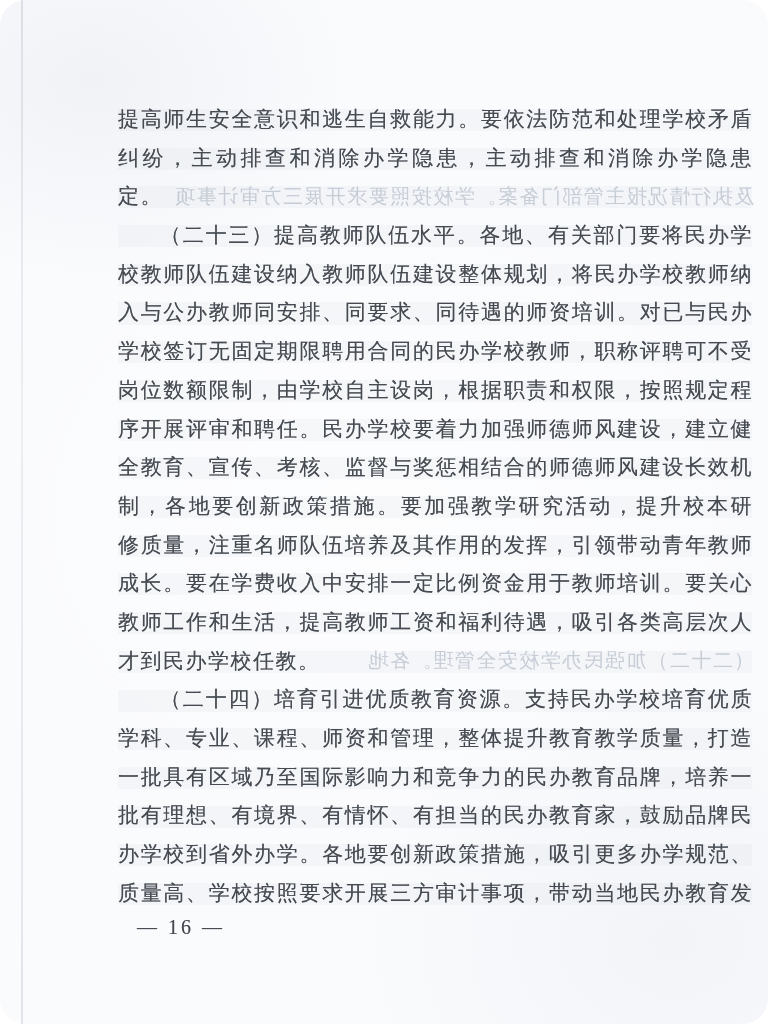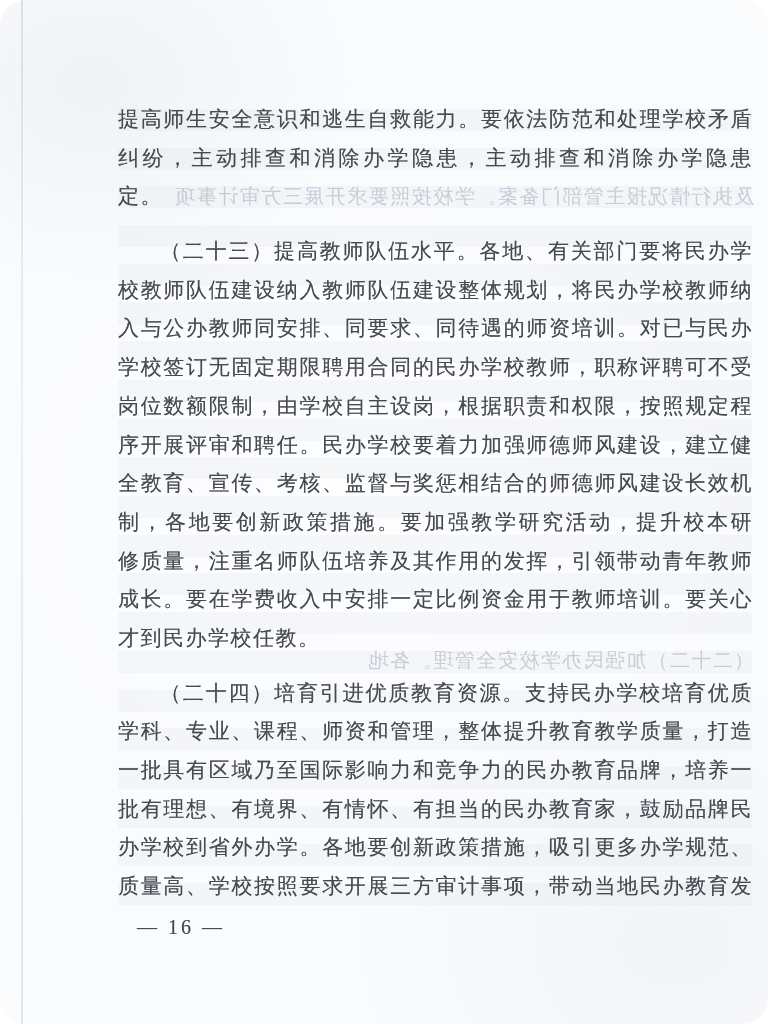--- a/index.html
+++ b/index.html
@@ -39,21 +39,21 @@
     height: 38.7px;
     line-height: 38.7px;
     font-size: 21px;
     color: #464b52;
     text-align: justify;
     text-align-last: justify;
     text-shadow: 0 0 0.5px rgba(70,75,82,0.55);
     white-space: nowrap;
     letter-spacing: 0.5px;
   }
-  .line.indent { padding-left: 42px; margin-top: 16px; }
+  .line.indent { padding-left: 42px; }
   .line.short { text-align-last: left; letter-spacing: 1.5px; }
   
   .bleed {
     position: absolute;
     height: 38.7px;
     line-height: 38.7px;
     font-size: 20px;
     color: #b4bcc9;
     opacity: 0.72;
     transform: scaleX(-1);
@@ -91,20 +91,21 @@
       <div class="line indent">（二十三）提高教师队伍水平。各地、有关部门要将民办学</div>
       <div class="line">校教师队伍建设纳入教师队伍建设整体规划，将民办学校教师纳</div>
       <div class="line">入与公办教师同安排、同要求、同待遇的师资培训。对已与民办</div>
       <div class="line">学校签订无固定期限聘用合同的民办学校教师，职称评聘可不受</div>
       <div class="line">岗位数额限制，由学校自主设岗，根据职责和权限，按照规定程</div>
       <div class="line">序开展评审和聘任。民办学校要着力加强师德师风建设，建立健</div>
       <div class="line">全教育、宣传、考核、监督与奖惩相结合的师德师风建设长效机</div>
       <div class="line">制，各地要创新政策措施。要加强教学研究活动，提升校本研</div>
       <div class="line">修质量，注重名师队伍培养及其作用的发挥，引领带动青年教师</div>
       <div class="line">成长。要在学费收入中安排一定比例资金用于教师培训。要关心</div>
+      <div class="line">教师工作和生活，提高教师工资和福利待遇，吸引各类高层次人</div>
       <div class="line short">才到民办学校任教。</div>
       <div class="line indent">（二十四）培育引进优质教育资源。支持民办学校培育优质</div>
       <div class="line">学科、专业、课程、师资和管理，整体提升教育教学质量，打造</div>
       <div class="line">一批具有区域乃至国际影响力和竞争力的民办教育品牌，培养一</div>
       <div class="line">批有理想、有境界、有情怀、有担当的民办教育家，鼓励品牌民</div>
       <div class="line">办学校到省外办学。各地要创新政策措施，吸引更多办学规范、</div>
       <div class="line">质量高、学校按照要求开展三方审计事项，带动当地民办教育发</div>
     </div>
 
   <div class="footer">— 16 —</div>

